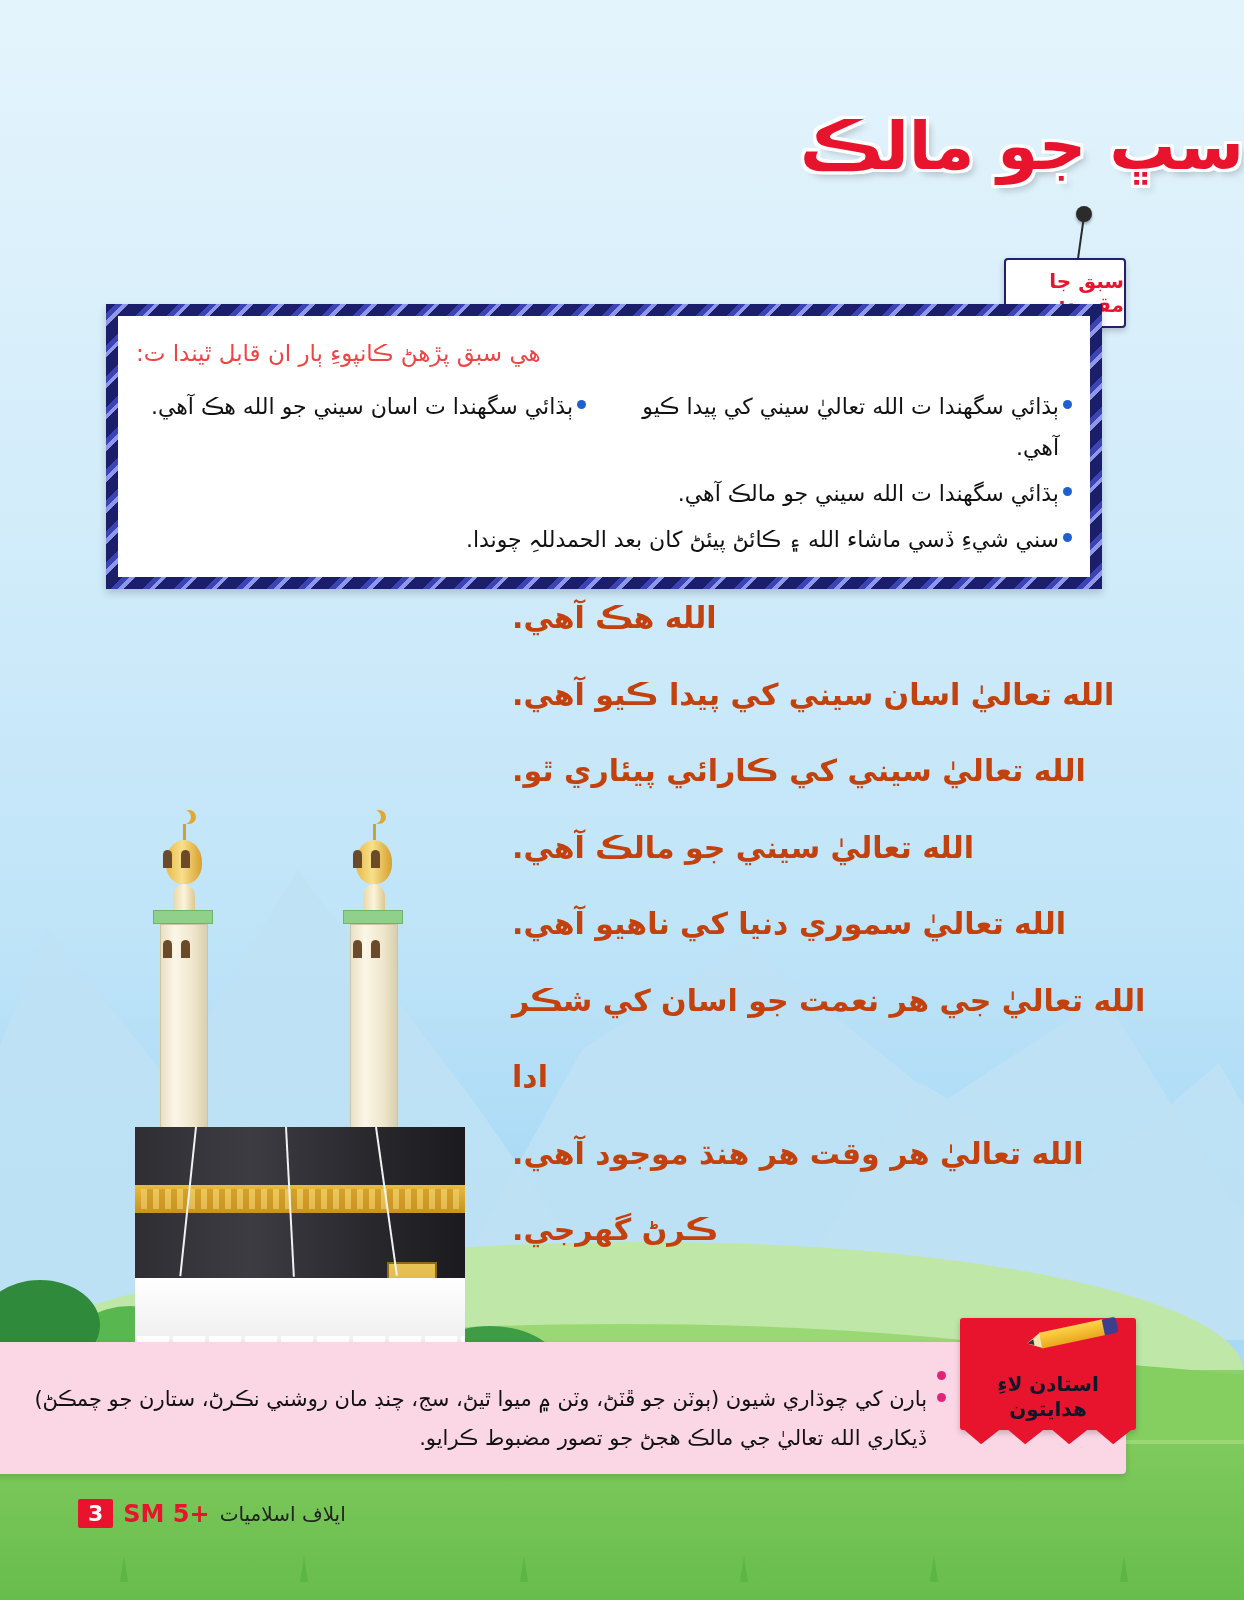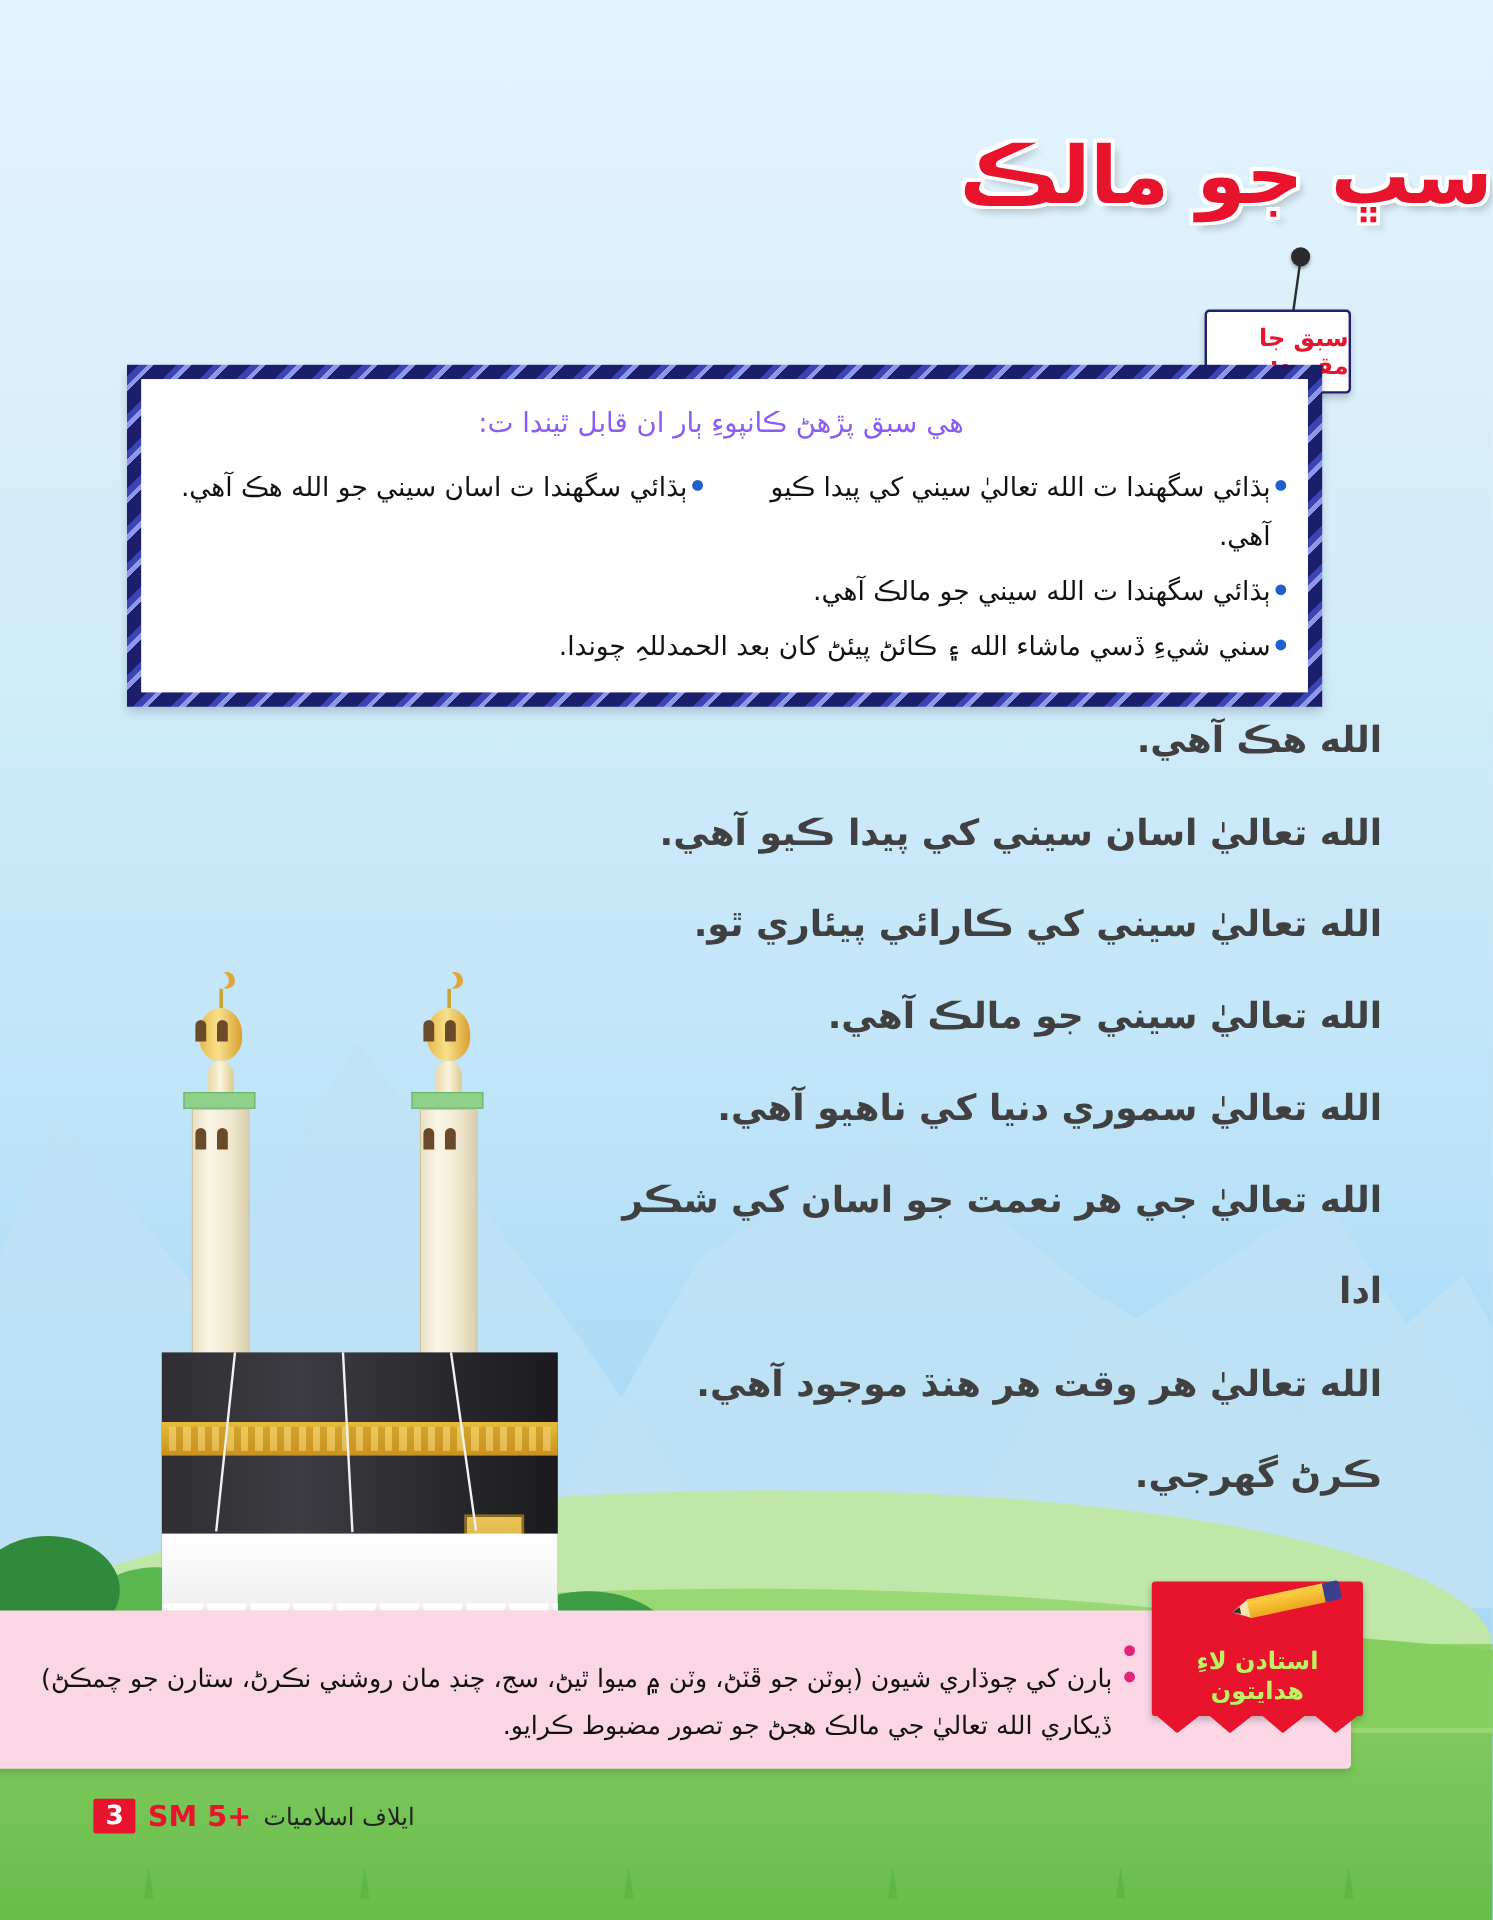--- a/index.html
+++ b/index.html
@@ -107,55 +107,55 @@
     position:absolute;top:304px;right:142px;width:972px;
     border:12px solid transparent;
     background:
       linear-gradient(#fff,#fff) padding-box,
       repeating-linear-gradient(135deg,#1b1f6b 0 7px,#3b43b5 7px 12px,#8f97e8 12px 16px,#1b1f6b 16px 22px) border-box;
     box-shadow:0 4px 8px rgba(0,0,0,.18);
     padding:0;
   }
   .objinner{background:#fff;padding:14px 18px 16px;}
   .objlead{
-    text-align:center;font-size:23px;color:#8b5cf6;line-height:1.9;
+    text-align:left;font-size:23px;color:#ef4444;line-height:1.9;
     font-family:"DejaVu Sans",sans-serif;padding:2px 6px 10px 0;
   }
   .objgrid{display:flex;flex-direction:column;gap:4px;}
   .objrow{display:flex;justify-content:flex-start;gap:36px;}
   .bullet-item{display:flex;align-items:flex-start;gap:4px;font-size:22px;color:#111;
      font-family:"DejaVu Sans",sans-serif;line-height:1.9;flex:1;}
   .bullet-item .dot{flex:0 0 auto;width:9px;height:9px;border-radius:50%;background:#1f5fd0;margin-top:14px;}
   .bullet-item .txt{text-align:right;}
 
   
   .lines{
-    position:absolute;top:580px;right:92px;width:640px;text-align:right;direction:rtl;
-    font-family:"DejaVu Sans",sans-serif;color:#404040;
+    position:absolute;top:580px;right:92px;width:640px;text-align:left;direction:rtl;
+    font-family:"DejaVu Sans",sans-serif;color:#c2410c;
   }
   .line{font-size:30px;line-height:2.55;font-weight:600;}
 
   
   .notebox{
     position:absolute;bottom:126px;right:118px;width:948px;
     background:#fbd7e6;border-radius:4px;padding:16px 180px 16px 22px;
     box-shadow:0 3px 6px rgba(0,0,0,.14);
   }
   .note-item{display:flex;gap:10px;align-items:flex-start;font-size:21px;color:#111;
      font-family:"DejaVu Sans",sans-serif;line-height:1.85;direction:rtl;text-align:right;}
   .note-item .dot{flex:0 0 auto;width:9px;height:9px;border-radius:50%;background:#e2237a;margin-top:13px;}
   .noteflag{
     position:absolute;right:-10px;top:-24px;width:176px;height:104px;
     background:#e8142d;border-radius:3px;
     display:flex;flex-direction:column;align-items:center;justify-content:flex-end;
     padding-bottom:8px;box-shadow:0 3px 6px rgba(0,0,0,.22);
   }
   .noteflag:after{content:"";position:absolute;left:0;bottom:-14px;width:100%;height:18px;
       background:#e8142d;clip-path:polygon(0 0,12% 100%,25% 0,37% 100%,50% 0,62% 100%,75% 0,87% 100%,100% 0);}
-  .noteflag .ft{color:#bef264;font-size:20px;font-weight:bold;line-height:1.25;text-align:left;
+  .noteflag .ft{color:#0f172a;font-size:20px;font-weight:bold;line-height:1.25;text-align:left;
      font-family:"DejaVu Sans",sans-serif;}
   .pencil{position:absolute;top:8px;right:18px;width:92px;height:16px;transform:rotate(-12deg);}
   .pencil .body{position:absolute;left:14px;top:0;width:66px;height:16px;
      background:linear-gradient(180deg,#ffd24a,#e9a81d);}
   .pencil .tip{position:absolute;left:0;top:0;width:0;height:0;
      border-top:8px solid transparent;border-bottom:8px solid transparent;border-right:15px solid #f6e2b0;}
   .pencil .lead{position:absolute;left:0;top:5px;width:0;height:0;
      border-top:3px solid transparent;border-bottom:3px solid transparent;border-right:7px solid #333;}
   .pencil .eraser{position:absolute;right:0;top:0;width:14px;height:16px;background:#3e3e8f;border-radius:0 3px 3px 0;}
 

